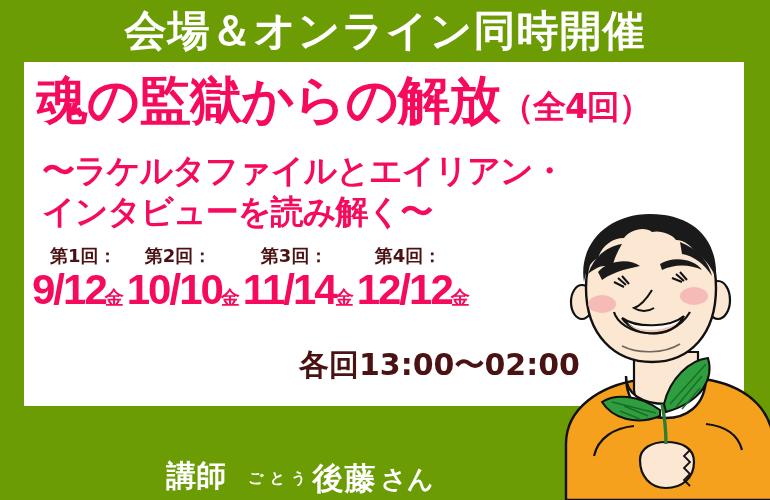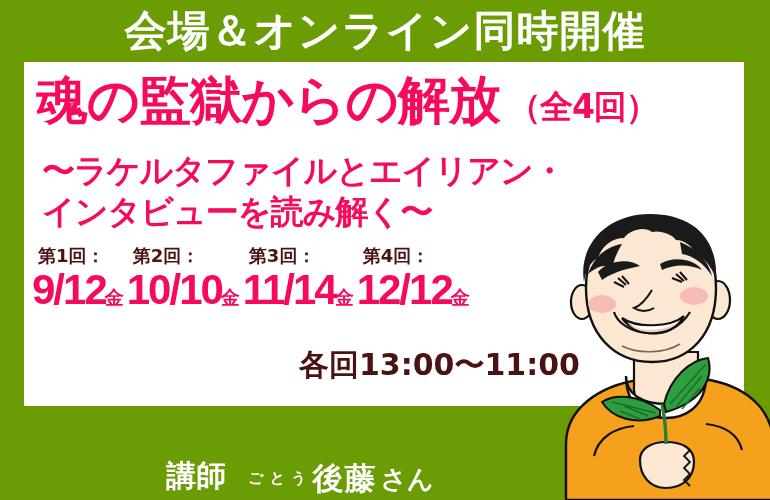--- a/index.html
+++ b/index.html
@@ -68,21 +68,21 @@
     line-height: 1;
     letter-spacing: -1px;
     font-family: "DejaVu Sans", "Liberation Sans", sans-serif;
   }
   #title-paren {
     color: #f50a5e;
     font-size: 33px;
     font-weight: bold;
     line-height: 1;
     letter-spacing: -1px;
-    margin-left: 8px;
+    margin-left: 1px;
     font-family: "DejaVu Sans", "Liberation Sans", sans-serif;
   }
 
   #subtitle {
     position: absolute;
     left: 18px;
     top: 88px;
     width: 600px;
     color: #f50a5e;
     font-size: 33px;
@@ -107,21 +107,21 @@
     padding-right: 3px;
     white-space: nowrap;
   }
   .session-label {
     display: block;
     color: #4a1212;
     font-size: 18px;
     font-weight: bold;
     line-height: 1;
     margin-bottom: 4px;
-    margin-left: 6px;
+    margin-left: 18px;
     letter-spacing: 0px;
     font-family: "DejaVu Sans", "Liberation Sans", sans-serif;
   }
   .session-date {
     display: inline-block;
     color: #f50a5e;
     font-size: 42px;
     font-weight: bold;
     line-height: 1;
     letter-spacing: -2px;
@@ -265,21 +265,21 @@
       </div>
 
       <div class="session">
         <span class="session-label">第4回：</span>
         <span class="session-date">12/12</span><span class="session-day">金</span>
       </div>
 
     </div>
 
     <div id="time-row">
-      <span id="time-text">各回13:00〜11:00</span>
+      <span id="time-text">各回13:00〜02:00</span>
     </div>
 
   </div>
 
   <div id="speaker">
     <div id="speaker-inner">
       <span id="speaker-role">講師</span>
 
       <span class="ruby-group">
         <span class="ruby-text">ごとう</span>

